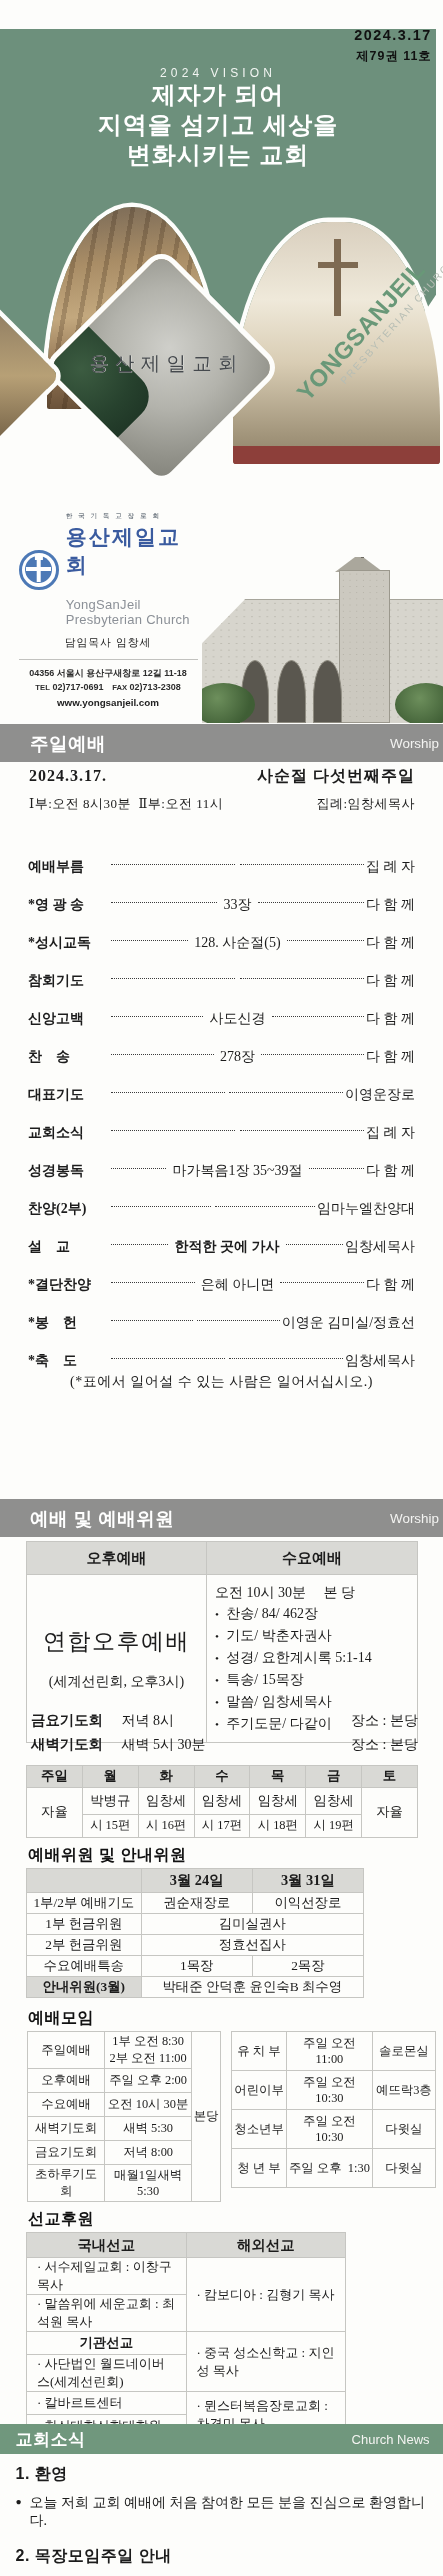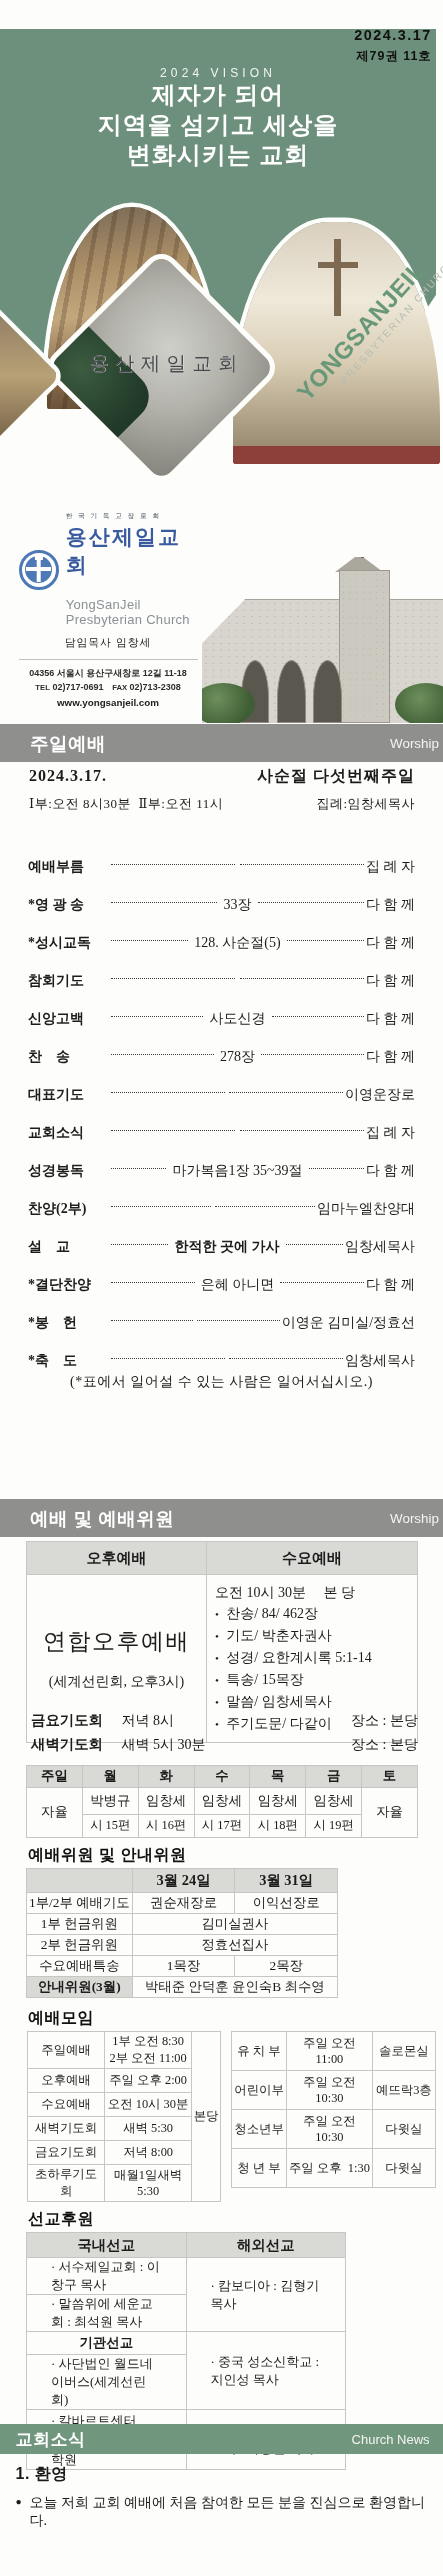--- a/index.html
+++ b/index.html
@@ -156,34 +156,34 @@
   .prayer-line .pl{margin-left:auto;font-family:"Liberation Serif","DejaVu Serif",serif;font-size:14px;}
 
   #tableB{position:absolute;left:26px;top:1765px;width:392px;text-align:center;}
   #tableB th{height:21.6px;font-size:13.4px;}
   #tableB td{font-size:13.4px;}
   #tableB .r1 td{height:27px;}
   #tableB .r2 td{height:23px;font-size:12.4px;}
 
   .sec-heading{position:absolute;left:28px;font-size:16px;font-weight:800;letter-spacing:0.5px;color:#111;}
 
-  #tableC{position:absolute;left:26px;top:1868px;width:312px;text-align:center;}
+  #tableC{position:absolute;left:26px;top:1868px;width:338px;text-align:center;}
   #tableC th{height:24px;font-size:14.4px;}
   #tableC td{height:20.6px;font-size:13.4px;}
   #tableC td.lab{font-size:13.4px;}
   #tableC td.gray{background:#d9d9d5;font-weight:700;}
 
   #tableD{position:absolute;left:27px;top:2031px;width:194px;text-align:center;}
   #tableD td{font-size:12.4px;height:24px;}
   #tableE{position:absolute;left:231px;top:2031px;width:205px;text-align:center;}
   #tableE td{font-size:12.4px;height:39px;}
 
   #tableF{position:absolute;left:26px;top:2232px;width:320px;}
   #tableF th{height:25px;font-size:14.4px;text-align:center;}
-  #tableF td{height:23px;font-size:13px;padding:0 24px;}
+  #tableF td{height:23px;font-size:13px;padding:0 10px;}
   #tableF td.orghdr{text-align:center;font-weight:700;font-size:13.4px;margin-left:28px;}
 
   
   #news{position:absolute;left:15.5px;top:2464px;width:412px;}
   .news-title{font-size:16px;font-weight:800;margin-top:15.5px;letter-spacing:0.5px;}
   .news-title:first-child{margin-top:0;}
   .news-b{font-family:"Liberation Serif","DejaVu Serif",serif;font-size:14px;margin-top:9.3px;display:flex;}
   .news-b .dot{width:14.4px;font-size:10.3px;padding-top:2.1px;}
 </style>
 </head>
@@ -593,15 +593,16 @@
   <span class="t2">Church News</span>
 </div>
 
 <div id="news">
   <div class="news-title">1. 환영</div>
   <div class="news-b">
       <span class="dot">●</span>
       <span>오늘 저희 교회 예배에 처음 참여한 모든 분을 진심으로 환영합니다.</span>
     </div>
 
+  <div class="news-title">2. 목장모임주일 안내</div>
 
 </div>
 
 
 </body></html>

